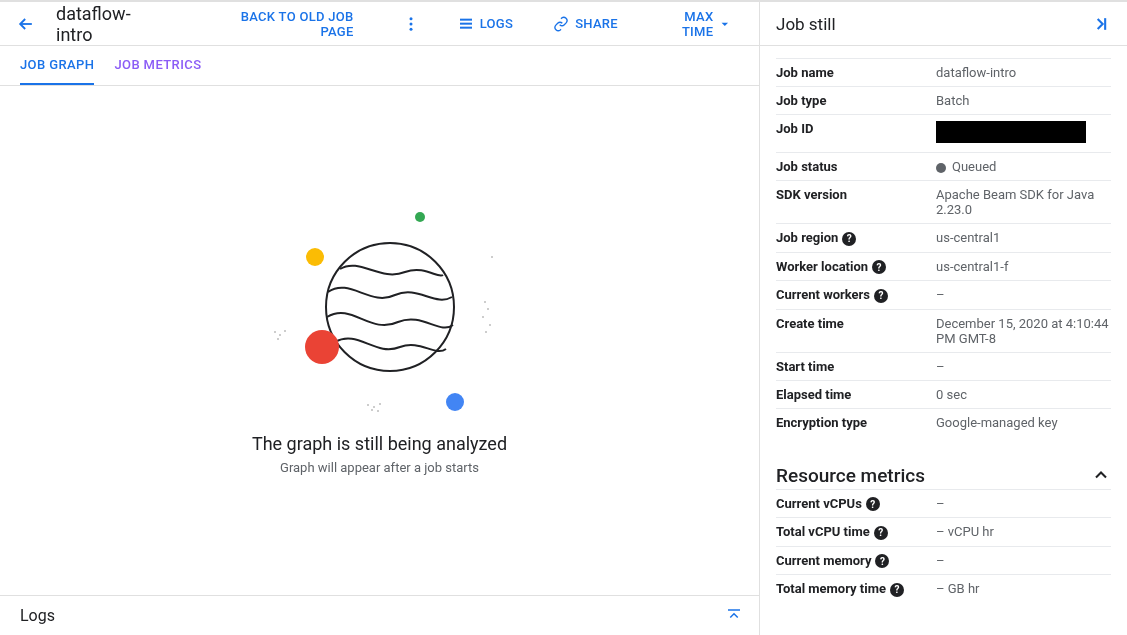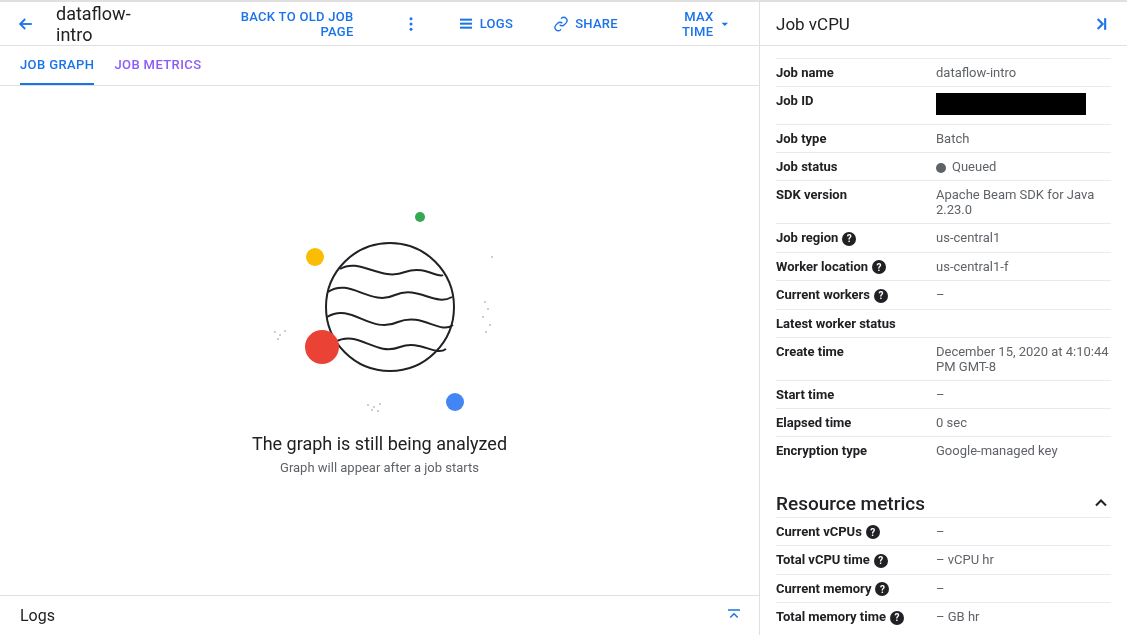--- a/index.html
+++ b/index.html
@@ -173,66 +173,62 @@
         <svg width="18" height="18" viewBox="0 0 24 24" fill="none" stroke="#1a73e8" stroke-width="2">
             <path d="M4 4h16"></path>
             <path d="M7 14l5-5 5 5"></path>
           </svg>
       </span>
     </div>
   </div>
 
   <div class="side-col">
     <div class="side-header">
-      <span class="side-title">Job vCPU</span>
+      <span class="side-title">Job still</span>
       <span class="collapse-icon">
         <svg width="20" height="20" viewBox="0 0 24 24" fill="none" stroke="#1a73e8" stroke-width="2.5">
             <path d="M8 6l6 6-6 6"></path>
             <path d="M17 5v14"></path>
           </svg>
       </span>
     </div>
     <div class="side-body">
       <table class="info-table">
         <tbody>
             <tr>
           <td class="k">Job name</td>
           <td class="v">dataflow-intro</td>
         </tr>
         <tr>
+          <td class="k">Job type</td>
+          <td class="v">Batch</td>
+        </tr>
+        <tr>
           <td class="k">Job ID</td>
           <td class="v"><span class="redacted"></span></td>
         </tr>
         <tr>
-          <td class="k">Job type</td>
-          <td class="v">Batch</td>
-        </tr>
-        <tr>
           <td class="k">Job status</td>
           <td class="v"><span class="status-dot"></span><span>Queued</span></td>
         </tr>
         <tr>
           <td class="k">SDK version</td>
           <td class="v">Apache Beam SDK for Java 2.23.0</td>
         </tr>
         <tr>
           <td class="k"><span>Job region</span><span class="help-dot">?</span></td>
           <td class="v">us-central1</td>
         </tr>
         <tr>
           <td class="k"><span>Worker location</span><span class="help-dot">?</span></td>
           <td class="v">us-central1-f</td>
         </tr>
         <tr>
           <td class="k"><span>Current workers</span><span class="help-dot">?</span></td>
           <td class="v">–</td>
-        </tr>
-        <tr>
-          <td class="k">Latest worker status</td>
-          <td class="v"></td>
         </tr>
         <tr>
           <td class="k">Create time</td>
           <td class="v">December 15, 2020 at 4:10:44 PM GMT-8</td>
         </tr>
         <tr>
           <td class="k">Start time</td>
           <td class="v">–</td>
         </tr>
         <tr>

